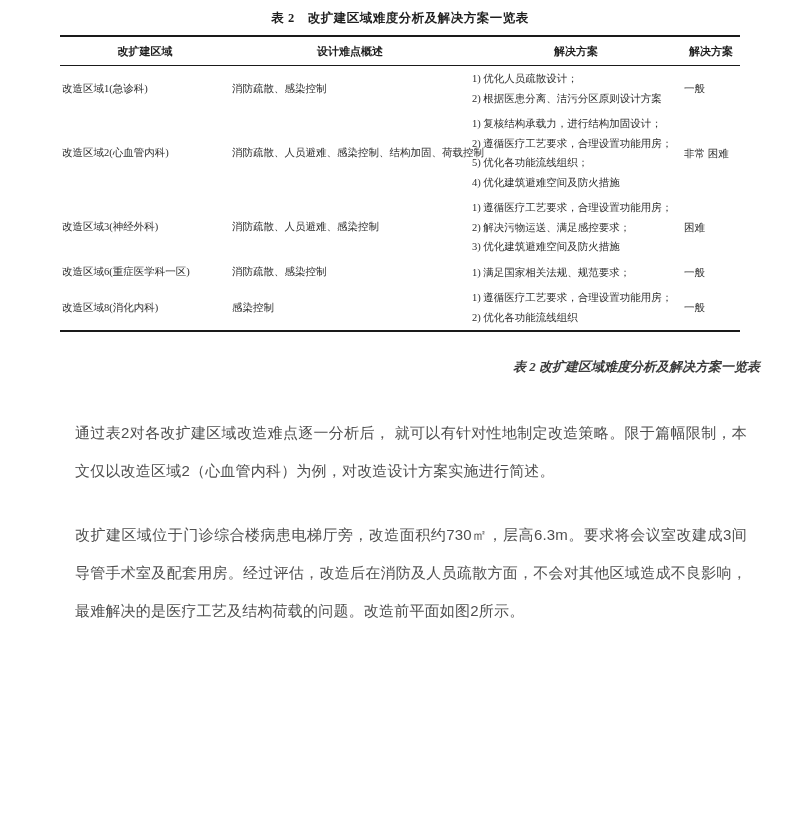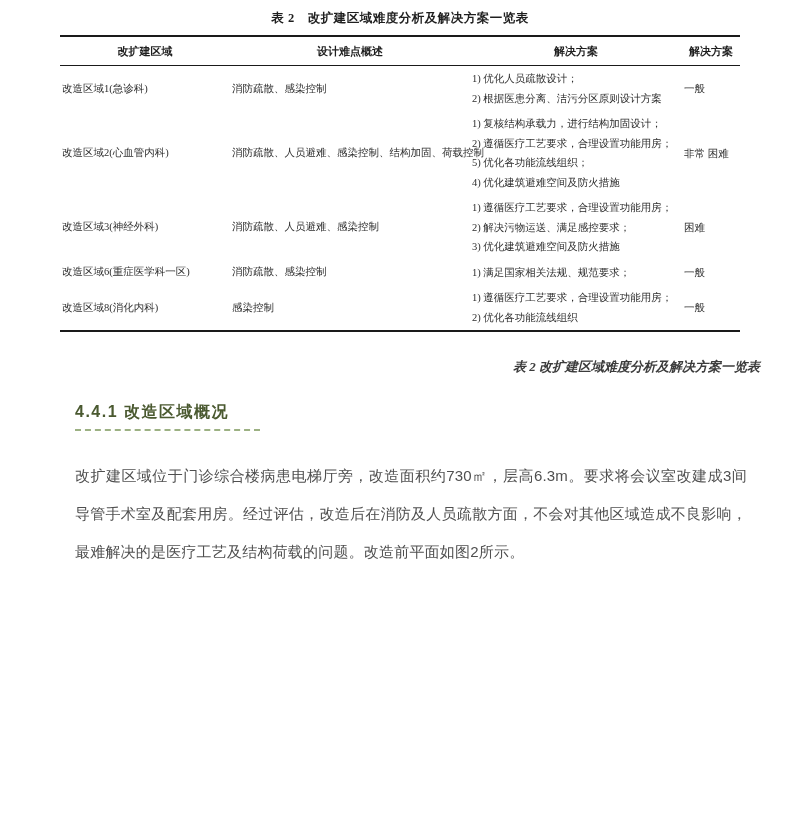--- a/index.html
+++ b/index.html
@@ -146,21 +146,18 @@
             </td>
             <td class="level-cell">一般</td>
           </tr>
         </tbody>
     </table>
   </div>
 
   <div class="table-caption">表 2 改扩建区域难度分析及解决方案一览表</div>
 
 
+  <div class="para para-1">通过表2对各改扩建区域改造难点逐一分析后， 就可以有针对性地制定改造策略。限于篇幅限制，本文仅以改造区域2（心血管内科）为例，对改造设计方案实施进行简述。</div>
 
-  <div class="subsection-block">
-    <div class="subsection-heading">4.4.1 改造区域概况</div>
-    <div class="dashed-underline"></div>
-  </div>
 
   <div class="para para-2">改扩建区域位于门诊综合楼病患电梯厅旁，改造面积约730㎡，层高6.3m。要求将会议室改建成3间导管手术室及配套用房。经过评估，改造后在消防及人员疏散方面，不会对其他区域造成不良影响，最难解决的是医疗工艺及结构荷载的问题。改造前平面如图2所示。</div>
 
 </div>
 
 </body></html>

